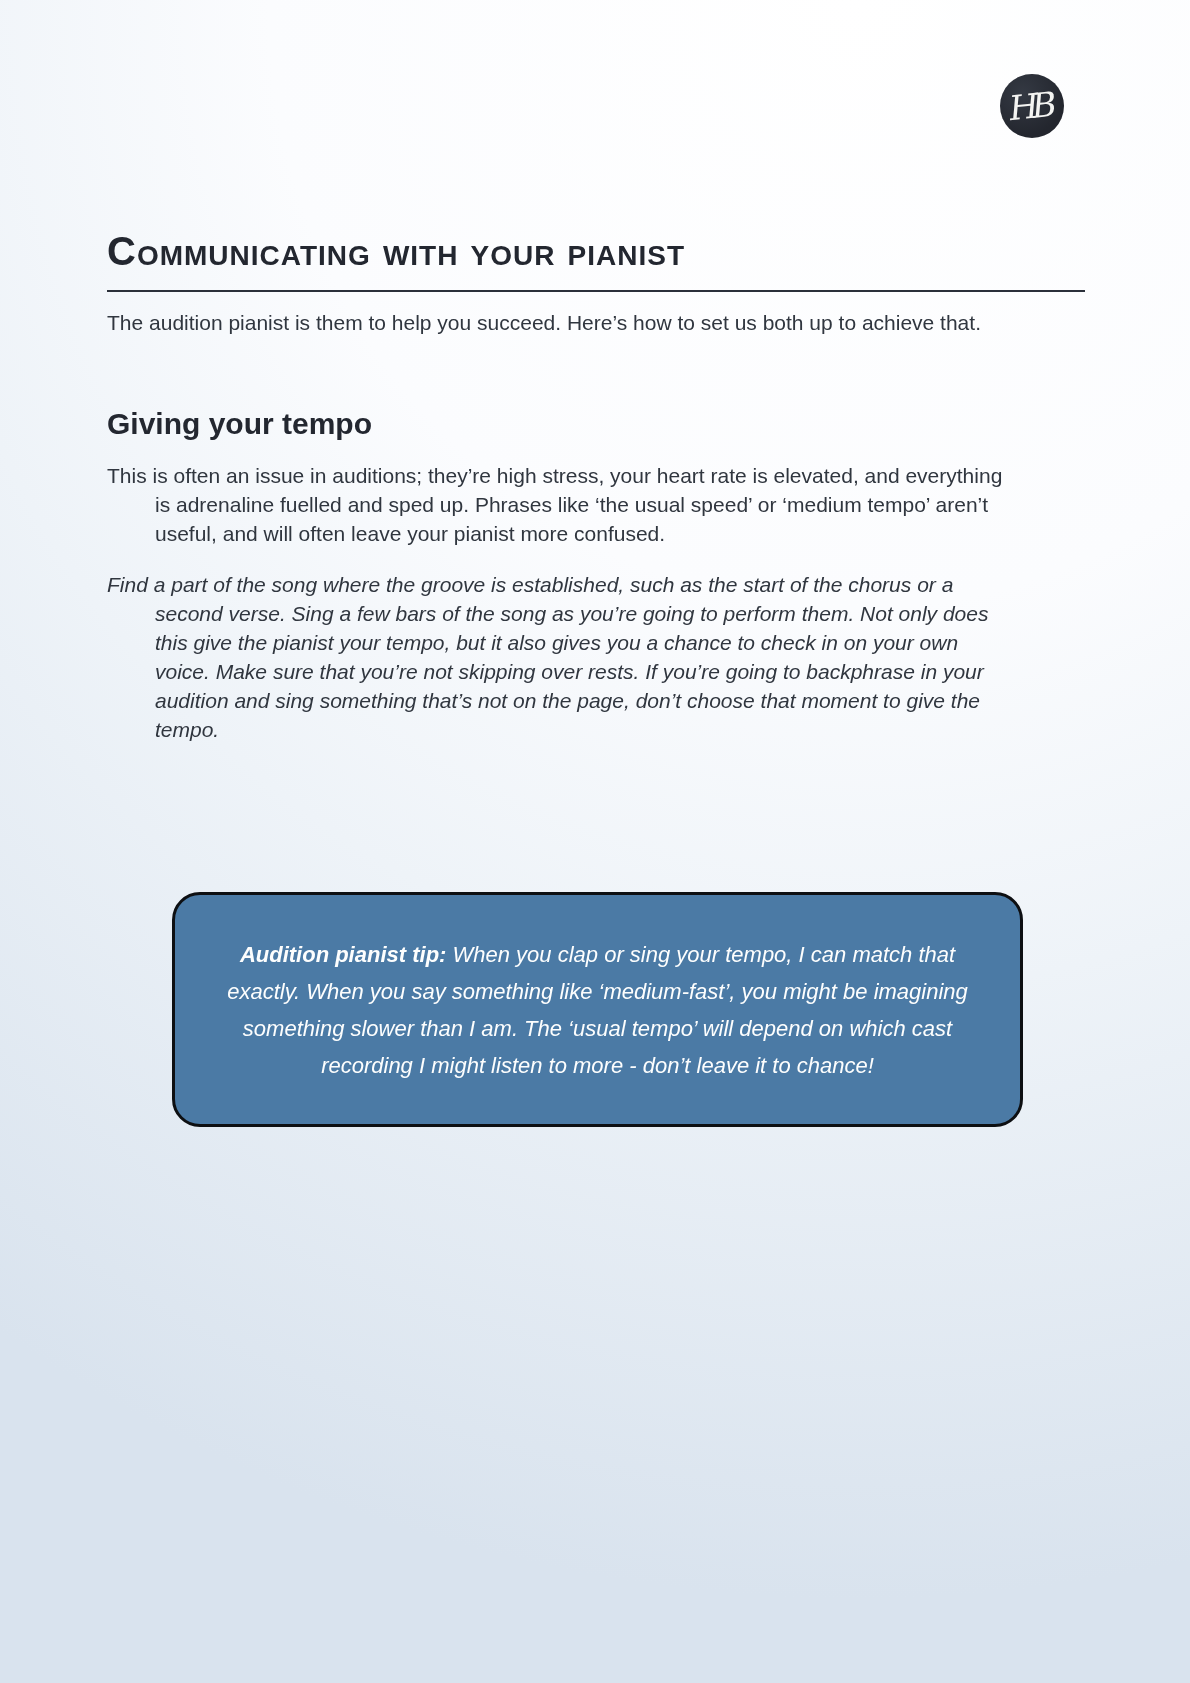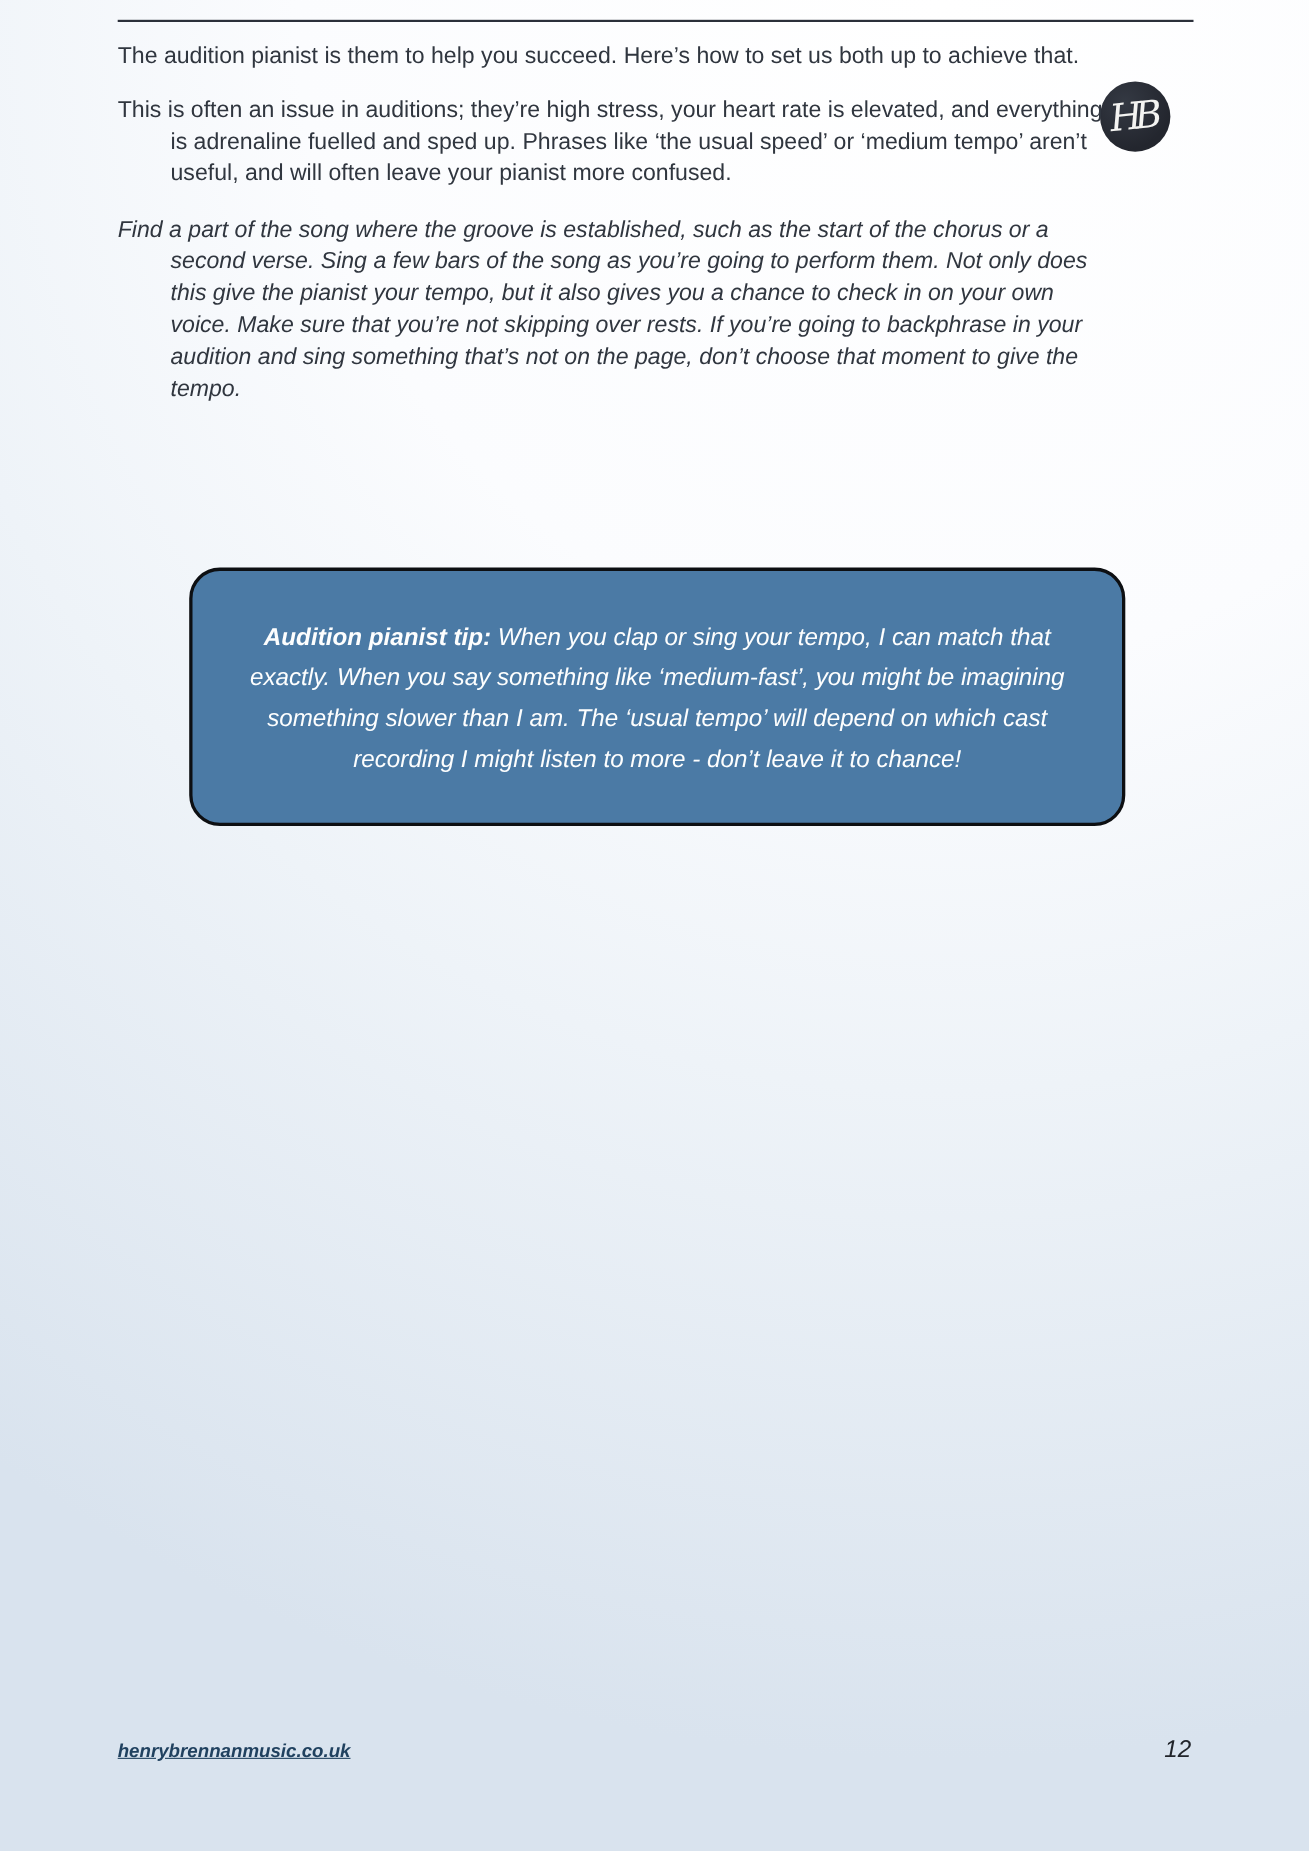--- a/index.html
+++ b/index.html
@@ -125,31 +125,29 @@
 </head>
 <body>
 
 <div class="page">
 
   <div class="logo">
     <span class="monogram">HB</span>
   </div>
 
   <main class="content">
+    <h1 class="title">Communicating with your pianist</h1>
     <hr class="title-rule">
 
     <p class="body-text intro">The audition pianist is them to help you succeed. Here’s how to set us both up to achieve that.</p>
 
+    <h2 class="section-heading">Giving your tempo</h2>
 
     <p class="body-text para-1">This is often an issue in auditions; they’re high stress, your heart rate is elevated, and everything is adrenaline fuelled and sped up. Phrases like ‘the usual speed’ or ‘medium tempo’ aren’t useful, and will often leave your pianist more confused.</p>
     <p class="body-text para-2">Find a part of the song where the groove is established, such as the start of the chorus or a second verse. Sing a few bars of the song as you’re going to perform them. Not only does this give the pianist your tempo, but it also gives you a chance to check in on your own voice. Make sure that you’re not skipping over rests. If you’re going to backphrase in your audition and sing something that’s not on the page, don’t choose that moment to give the tempo.</p>
 
     <aside class="tip-box">
       <p class="tip-text"><strong class="tip-label">Audition pianist tip:</strong><span> When you clap or sing your tempo, I can match that exactly. When you say something like ‘medium-fast’, you might be imagining something slower than I am. The ‘usual tempo’ will depend on which cast recording I might listen to more - don’t leave it to chance!</span></p>
     </aside>
   </main>
 
-  <footer class="footer">
-    <a class="site-link" href="#">henrybrennanmusic.co.uk</a>
-    <span class="page-number">12</span>
-  </footer>
 
 </div>
 
 </body></html>

